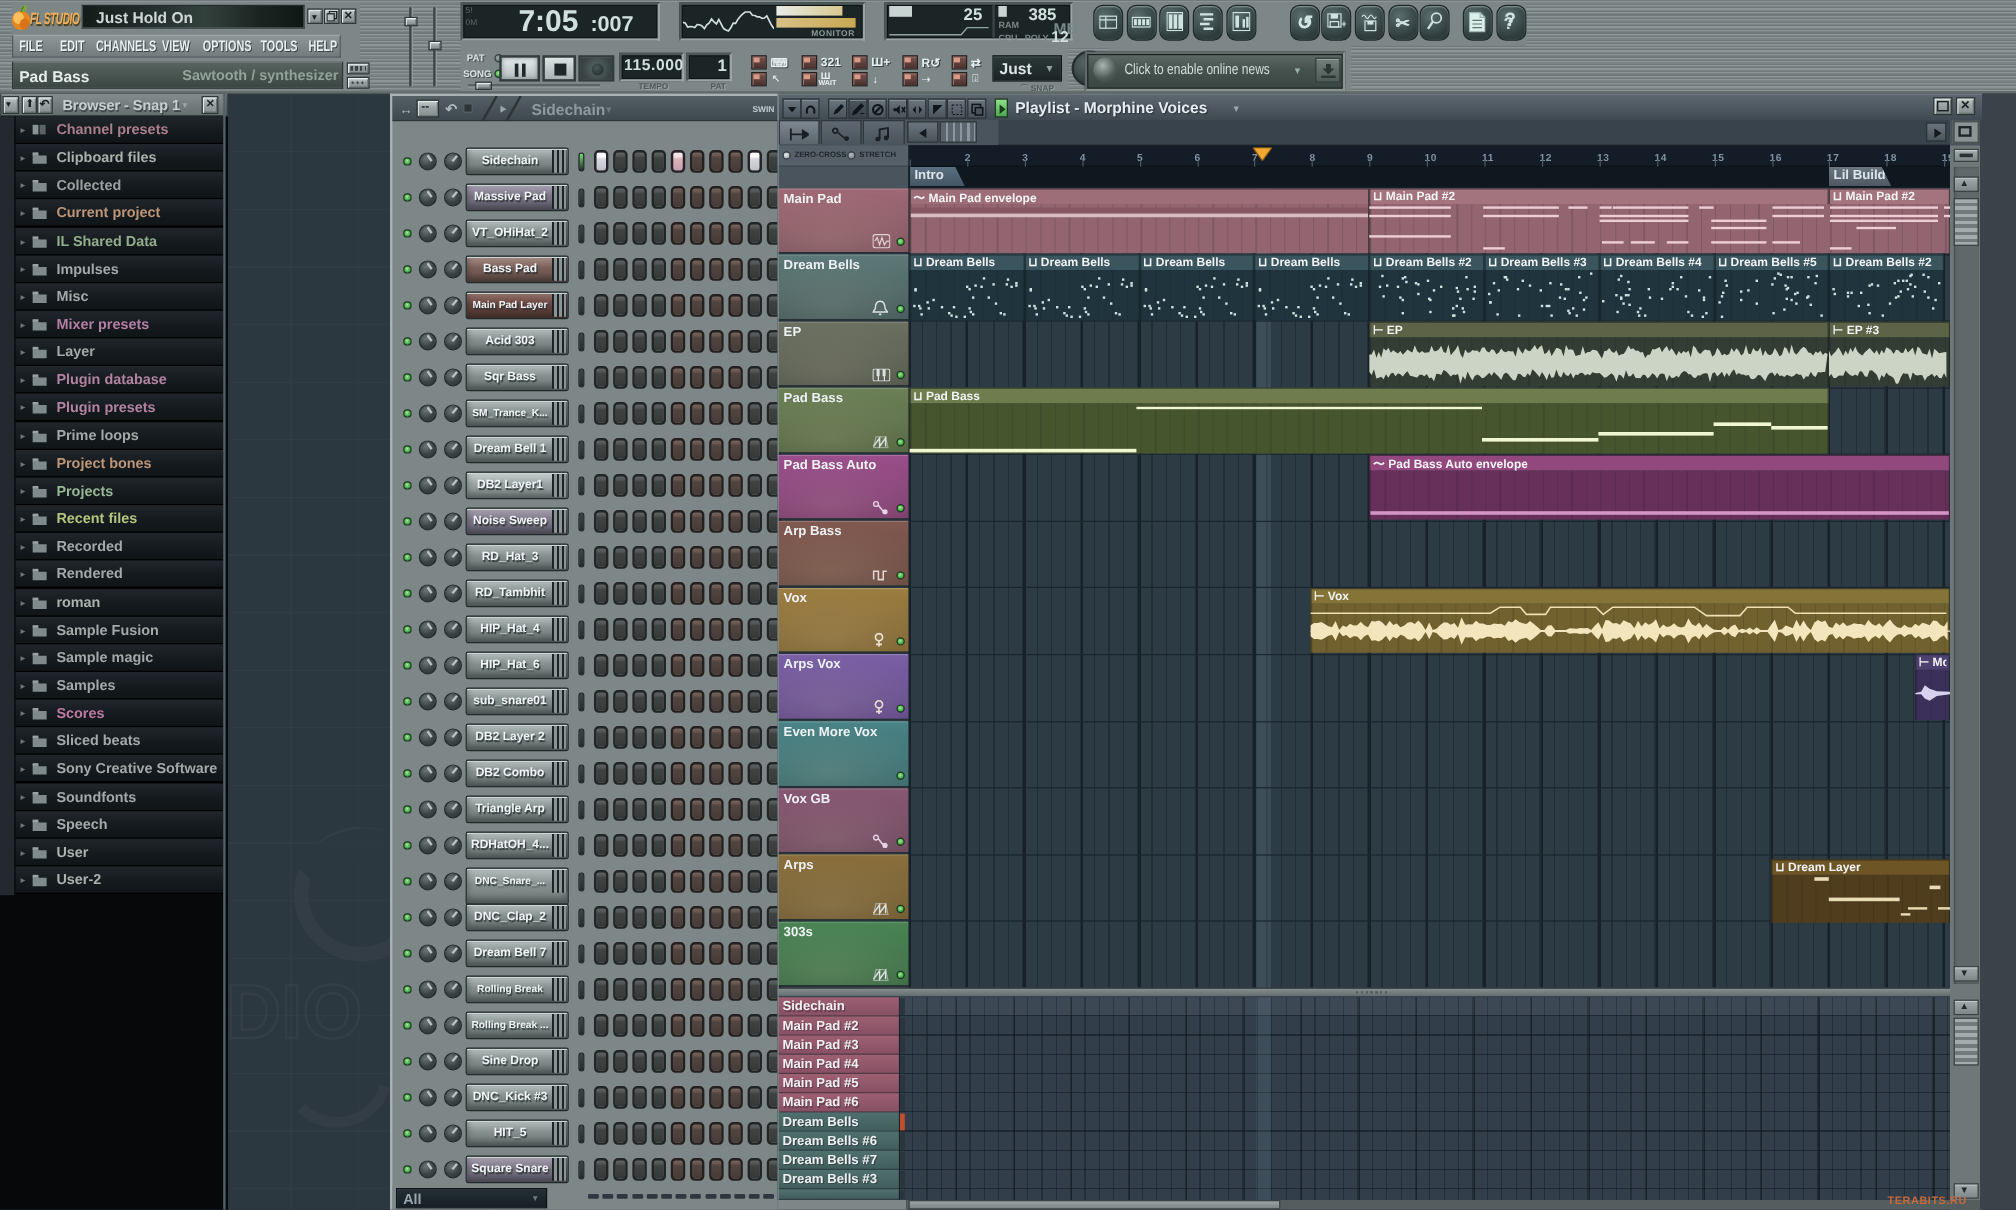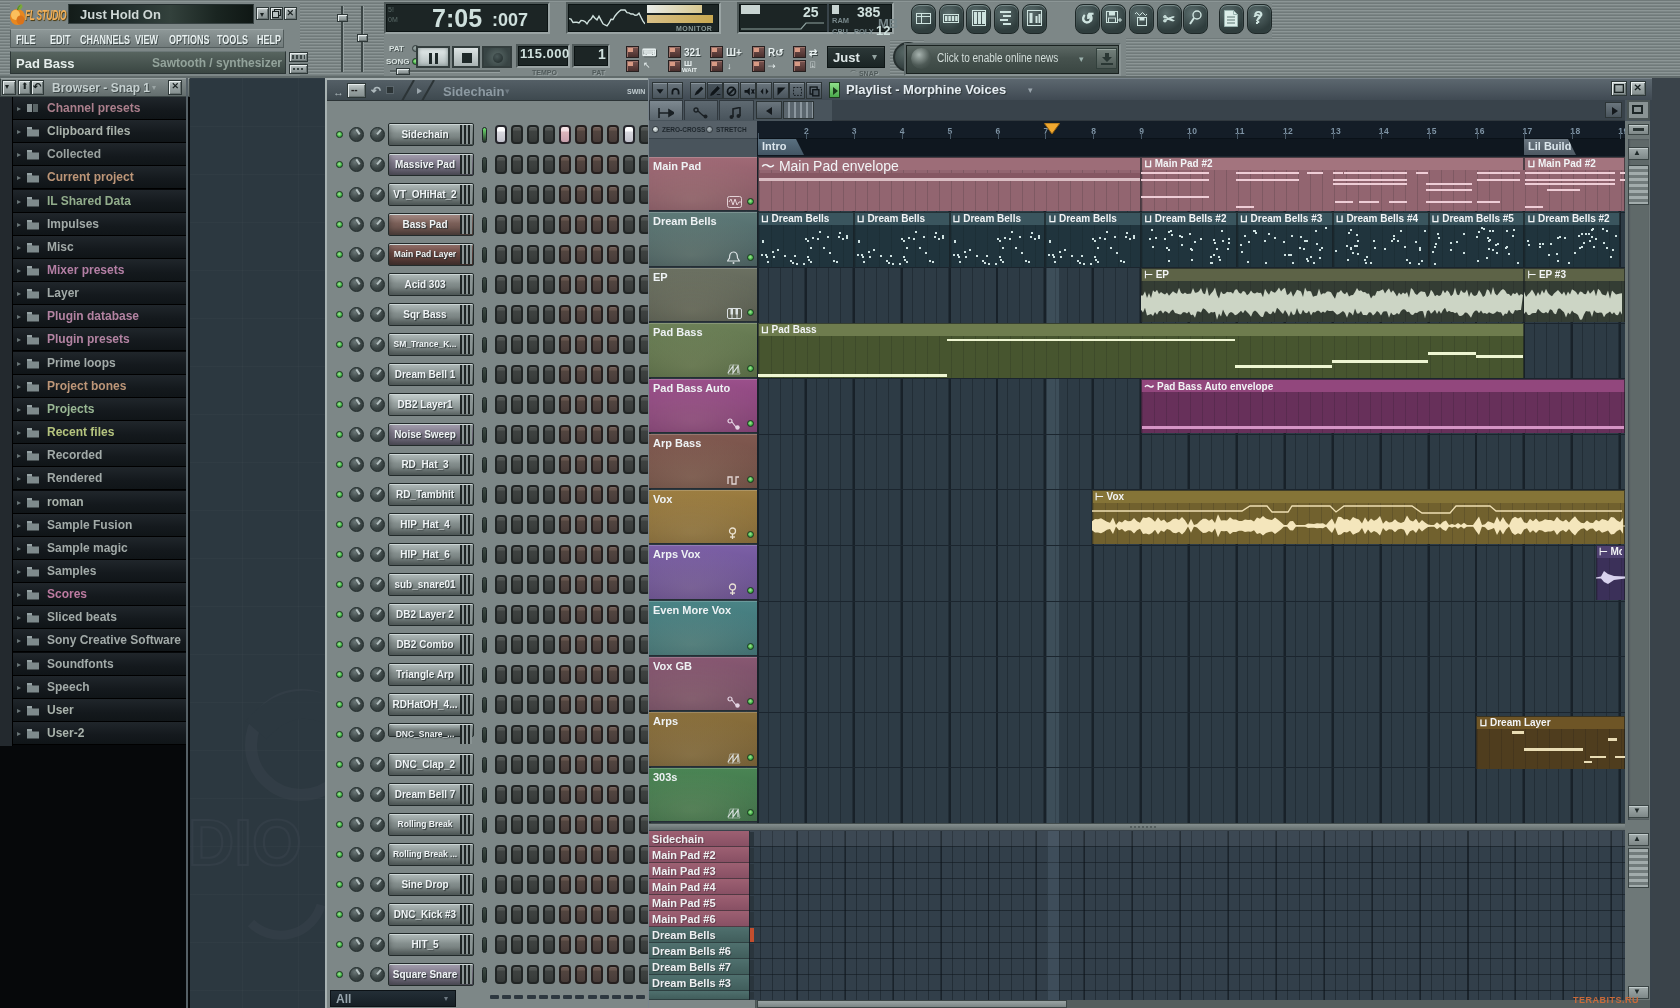--- a/index.html
+++ b/index.html
@@ -918,21 +918,21 @@
 <div class="ab stepB" style="left:606.85px;top:695px;width:12.2px;height:18.5px;"></div>
 <div class="ab stepA" style="left:622.9px;top:695px;width:12.2px;height:18.5px;"></div>
 <div class="ab stepA" style="left:638.95px;top:695px;width:12.2px;height:18.5px;"></div>
 <div class="ab led" style="left:336px;top:731px;width:6.5px;height:6.5px;"></div>
 <div class="ab knob" style="left:349px;top:727px;width:15px;height:15px;">
     <div style="position:absolute;left:7px;top:1px;width:1.5px;height:6px;background:#b8c4c4;transform:rotate(-35deg)"></div>
   </div>
 <div class="ab knob" style="left:370px;top:727px;width:15px;height:15px;">
     <div style="position:absolute;left:7px;top:1px;width:1.5px;height:6px;background:#b8c4c4;transform:rotate(40deg)"></div>
   </div>
-<div class="ab chname" style="left:388px;top:723px;width:86px;height:14px;background:linear-gradient(180deg,#b4bebd,#858f8e 45%,#737d7c);">
+<div class="ab chname" style="left:388px;top:723px;width:86px;height:31px;background:linear-gradient(180deg,#b4bebd,#858f8e 45%,#737d7c);">
     <div style="position:absolute;left:0;top:0;width:72px;height:21px;font-size:8.5px;font-weight:bold;line-height:21px;text-shadow:1px 1px 1px #2a3232;white-space:nowrap;overflow:hidden;">DNC_Snare_...</div>
     <div style="position:absolute;right:1px;top:1px;width:12px;height:19px;background:repeating-linear-gradient(90deg,#1e2424 0 2px,#8a9494 2px 4px);"></div>
   </div>
 <div class="ab" style="left:482px;top:727px;width:5px;height:16px;background:linear-gradient(180deg,#3c4a44,#222c28);border-radius:3px;border:1px solid #1c2424;"></div>
 <div class="ab stepA" style="left:494.5px;top:725px;width:12.2px;height:18.5px;"></div>
 <div class="ab stepA" style="left:510.55px;top:725px;width:12.2px;height:18.5px;"></div>
 <div class="ab stepA" style="left:526.6px;top:725px;width:12.2px;height:18.5px;"></div>
 <div class="ab stepA" style="left:542.65px;top:725px;width:12.2px;height:18.5px;"></div>
 <div class="ab stepB" style="left:558.7px;top:725px;width:12.2px;height:18.5px;"></div>
 <div class="ab stepB" style="left:574.75px;top:725px;width:12.2px;height:18.5px;"></div>
@@ -1356,21 +1356,21 @@
 <div class="ab ttxt" style="left:653px;top:770.77px;">303s</div>
 <div class="ab" style="left:727px;top:805.34px;width:16px;height:14px;opacity:.95;"><svg width="14" height="11" viewBox="0 0 14 11">
       <path d="M1 9 L6 2 L6 9 L11 2 L11 9" fill="none" stroke="#e2e8ea" stroke-width="1.2"></path>
       <path d="M3 1 h8 l2 9 h-12 z" fill="none" stroke="#e2e8ea" opacity="0.5"></path>
     </svg></div>
 <div class="ab led" style="left:747px;top:809.34px;width:7px;height:7px;"></div>
 <div class="ab" style="left:758.0px;top:169.5px;width:383.20000000000005px;height:41.56999999999999px;background:repeating-linear-gradient(90deg,rgba(10,14,18,.14) 0 1px,transparent 1px 11.975px),#926570;border-left:1px solid rgba(20,26,30,.5);border-right:1px solid rgba(20,26,30,.5);"></div>
 <div class="ab" style="left:759.0px;top:172.5px;width:381.20000000000005px;height:5.5px;background:#855762;"></div>
 <div class="ab" style="left:759.0px;top:178.0px;width:381.20000000000005px;height:2.5px;background:#d9bcc2;"></div>
 <div class="ab" style="left:758.0px;top:156.5px;width:383.20000000000005px;height:13px;background:#9d6d78;border:1px solid rgba(20,26,30,.6);border-bottom:none;"></div>
-<div class="ab" style="left:761.0px;top:157.5px;font-size:14px;font-weight:normal;color:#f2f4f6;white-space:nowrap;overflow:hidden;max-width:377.20000000000005px;">〜 Main Pad envelope</div>
+<div class="ab" style="left:761.0px;top:157.5px;font-size:10px;font-weight:bold;color:#f2f4f6;white-space:nowrap;overflow:hidden;max-width:377.20000000000005px;">〜 Main Pad envelope</div>
 <div class="ab" style="left:1141.2px;top:169.5px;width:483.79999999999995px;height:41.56999999999999px;background:repeating-linear-gradient(90deg,rgba(10,14,18,.14) 0 1px,transparent 1px 11.975px),#926570;border-left:1px solid rgba(20,26,30,.5);border-right:1px solid rgba(20,26,30,.5);"></div>
 <div class="ab" style="left:1141.2px;top:156.5px;width:383.20000000000005px;height:13px;background:#a3747e;border:1px solid rgba(20,26,30,.6);border-bottom:none;"></div>
 <div class="ab" style="left:1144.2px;top:157.5px;font-size:10px;font-weight:bold;color:#f2f4f6;white-space:nowrap;overflow:hidden;max-width:377.20000000000005px;">⊔ Main Pad #2</div>
 <div class="ab" style="left:1524.4px;top:156.5px;width:100.59999999999991px;height:13px;background:#a3747e;border:1px solid rgba(20,26,30,.6);border-bottom:none;"></div>
 <div class="ab" style="left:1527.4px;top:157.5px;font-size:10px;font-weight:bold;color:#f2f4f6;white-space:nowrap;overflow:hidden;max-width:94.59999999999991px;">⊔ Main Pad #2</div>
 <div class="ab" style="left:1141px;top:171.8px;width:68px;height:2.2px;background:#eecdd6;"></div>
 <div class="ab" style="left:1236px;top:171.8px;width:63px;height:2.2px;background:#eecdd6;"></div>
 <div class="ab" style="left:1307px;top:171.8px;width:16px;height:2.2px;background:#eecdd6;"></div>
 <div class="ab" style="left:1333px;top:171.8px;width:10px;height:2.2px;background:#eecdd6;"></div>
 <div class="ab" style="left:1344px;top:171.8px;width:63px;height:2.2px;background:#eecdd6;"></div>

